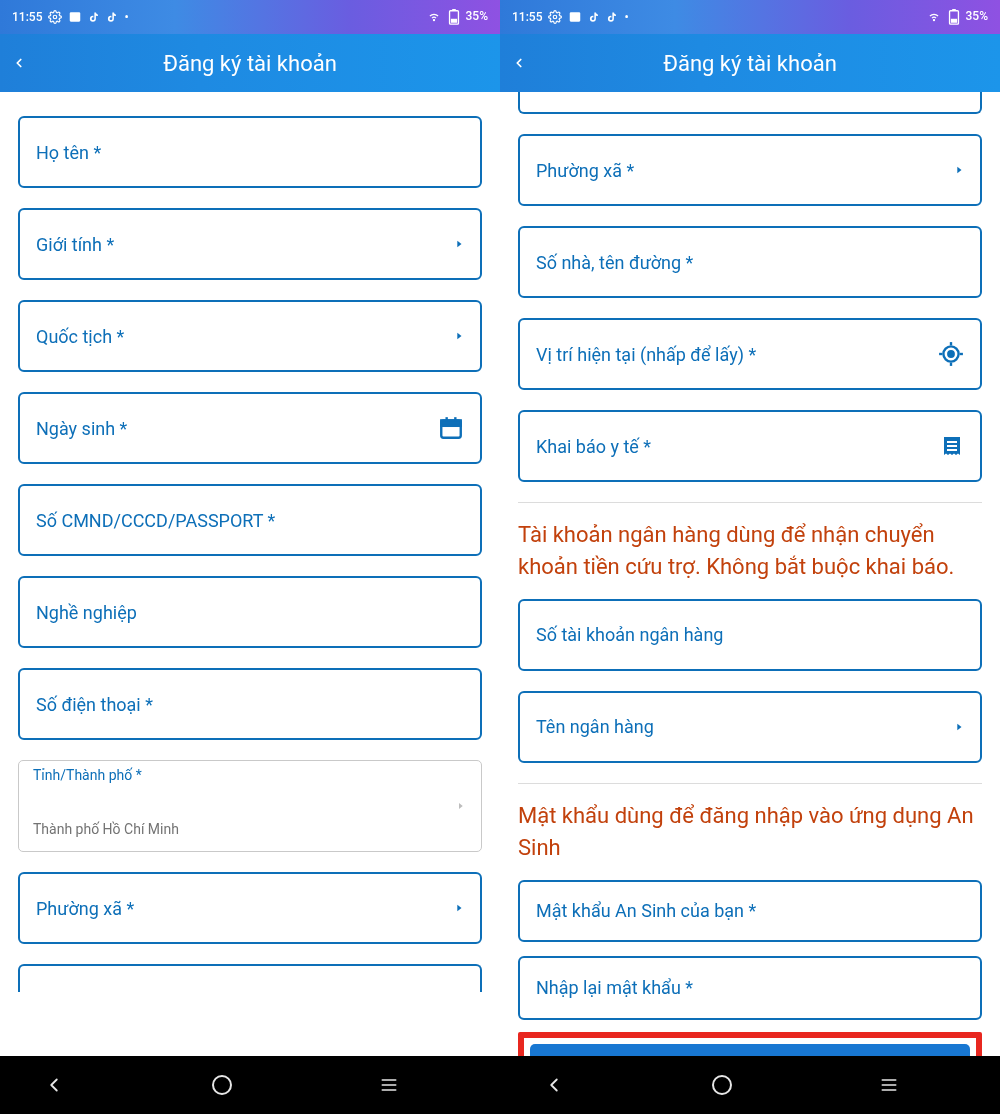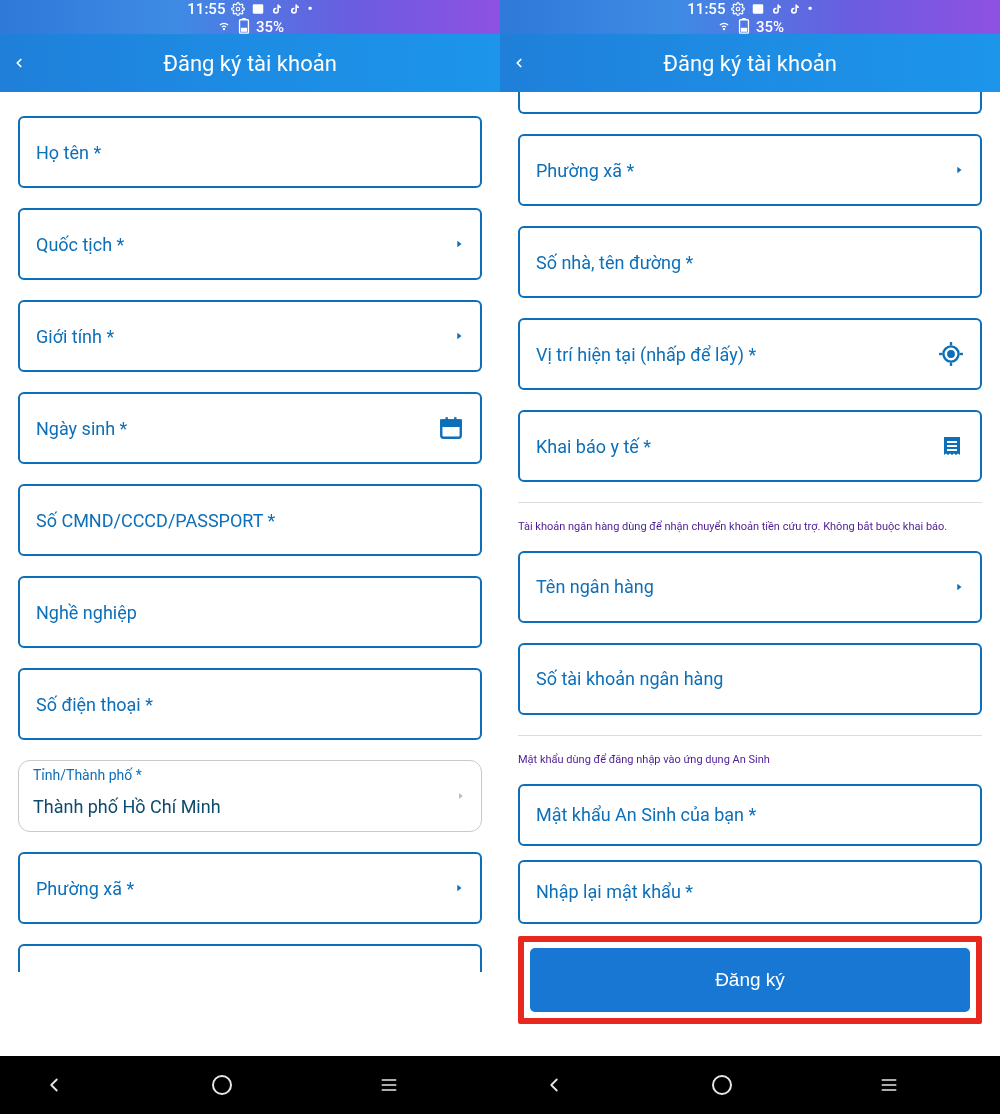--- a/index.html
+++ b/index.html
@@ -1,21 +1,21 @@
 <!DOCTYPE html>
 <html><head>
 <meta charset="utf-8">
 <style>
   * { box-sizing: border-box; margin: 0; padding: 0; }
   html, body { width: 1000px; height: 1114px; font-family: Roboto, "Helvetica Neue", Arial, sans-serif; background:#fff; }
   .wrap { display:flex; width:1000px; height:1114px; }
   .phone { width:500px; height:1114px; display:flex; flex-direction:column; background:#fff; position:relative; overflow:hidden; }
 
   
-  .statusbar { height:34px; background: linear-gradient(90deg,#2f79d9 0%, #3e8be4 35%, #6a5de0 70%, #8f51e2 100%); color:#fff; display:flex; align-items:center; justify-content:space-between; padding:0 12px; font-size:15px; font-weight:500;flex-direction:column; }
+  .statusbar { height:34px; background: linear-gradient(90deg,#2f79d9 0%, #3e8be4 35%, #6a5de0 70%, #8f51e2 100%); color:#fff; display:flex; align-items:center; justify-content:space-between; padding:0 12px; font-size:12px; font-weight:500; }
   .sb-left { display:flex; align-items:center; gap:6px; }
   .sb-left span.ic, .sb-right span.ic { display:inline-flex; align-items:center; }
   .sb-right { display:flex; align-items:flex-start; gap:6px; }
 
   
   .appbar { height:58px; background: linear-gradient(90deg,#1f7fd9 0%, #1e8ae2 40%, #1c95ea 100%); color:#fff; display:flex; align-items:center; padding:0 12px; }
   .appbar .back { width:40px; display:flex; align-items:center; justify-content:flex-start; font-size:24px; cursor:pointer; }
   .appbar .title { flex:1; text-align:center; font-size:22px; font-weight:400; margin-left:-40px; }
 
   
@@ -23,26 +23,26 @@
   .content-inner { padding-top:24px; }
 
   .field {
     border:2px solid #0d6fb8; border-radius:6px; height:72px;
     display:flex; align-items:center; padding:0 16px; margin-bottom:20px;
     color:#0d6fb8; font-size:18px; cursor:text; justify-content:space-between;
   }
   .field .label { flex:1; }
   .field .icon { color:#0d6fb8; display:inline-flex; align-items:center; }
 
-  .field.floating { position:relative; height:72px; padding:8px; border:1px solid #c9c9c9; border-radius:12px; }
+  .field.floating { position:relative; height:92px; padding:8px; border:1px solid #c9c9c9; border-radius:5px; }
   .field.floating .float-label { position:absolute; top:6px; left:14px; font-size:14px; color:#0d6fb8; }
-  .field.floating .value { position:absolute; bottom:14px; left:14px; font-size:18px; color:#0c4a6e; }
+  .field.floating .value { position:absolute; bottom:14px; left:14px; font-size:14px; color:#737373; }
   .field.floating .chev { position:absolute; right:16px; top:50%; transform:translateY(-50%); color:#b7b7b7; }
 
-  .helptext { font-size:11px; color:#4c1d95; line-height:1.45; margin:2px 0 16px 0; }
+  .helptext { font-size:22px; color:#c2410c; line-height:1.45; margin:2px 0 16px 0; }
   .divider { height:1px; background:#dcdcdc; margin:6px 0 16px 0; }
 
   .submit-wrap { border:6px solid #e8271f; border-radius:2px; padding:6px 6px; margin:2px 0 0 0;text-decoration:underline; }
   .submit-btn { width:100%; height:64px; background:#1877d2; color:#fff; font-size:19px; border:none; border-radius:5px; cursor:pointer; }
 
   
   .navbar { height:58px; background:#000; display:flex; align-items:center; justify-content:space-around; color:#e6e6e6; }
   .navbar .nbtn { width:80px; text-align:center; cursor:pointer; }
 
   svg { display:block; }
@@ -113,30 +113,30 @@
     </div>
 
     <div class="content">
       <div class="content-inner">
 
         <div class="field">
           <span class="label">Họ tên *</span>
         </div>
 
         <div class="field">
+          <span class="label">Giới tính *</span>
+          <span class="icon">
+              <svg width="10" height="16" viewBox="0 0 24 24" fill="#0d6fb8">
+                <polygon points="8,4 18,12 8,20"></polygon>
+              </svg>
+            </span>
+        </div>
+
+        <div class="field">
           <span class="label">Quốc tịch *</span>
-          <span class="icon">
-              <svg width="10" height="16" viewBox="0 0 24 24" fill="#0d6fb8">
-                <polygon points="8,4 18,12 8,20"></polygon>
-              </svg>
-            </span>
-        </div>
-
-        <div class="field">
-          <span class="label">Giới tính *</span>
           <span class="icon">
               <svg width="10" height="16" viewBox="0 0 24 24" fill="#0d6fb8">
                 <polygon points="8,4 18,12 8,20"></polygon>
               </svg>
             </span>
         </div>
 
         <div class="field">
           <span class="label">Ngày sinh *</span>
           <span class="icon">
@@ -302,30 +302,30 @@
                 <rect x="7" y="11" width="10" height="2" fill="#fff"></rect>
                 <rect x="7" y="15" width="10" height="2" fill="#fff"></rect>
               </svg>
             </span>
         </div>
 
         <div class="divider"></div>
         <div class="helptext">Tài khoản ngân hàng dùng để nhận chuyển khoản tiền cứu trợ. Không bắt buộc khai báo.</div>
 
         <div class="field">
+          <span class="label">Số tài khoản ngân hàng</span>
+        </div>
+
+        <div class="field">
           <span class="label">Tên ngân hàng</span>
           <span class="icon">
               <svg width="10" height="16" viewBox="0 0 24 24" fill="#0d6fb8">
                 <polygon points="8,4 18,12 8,20"></polygon>
               </svg>
             </span>
-        </div>
-
-        <div class="field">
-          <span class="label">Số tài khoản ngân hàng</span>
         </div>
 
         <div class="divider"></div>
         <div class="helptext">Mật khẩu dùng để đăng nhập vào ứng dụng An Sinh</div>
 
         <div class="field" style="height:62px;margin-bottom:14px;">
           <span class="label">Mật khẩu An Sinh của bạn *</span>
         </div>
 
         <div class="field" style="height:64px;margin-bottom:12px;">

